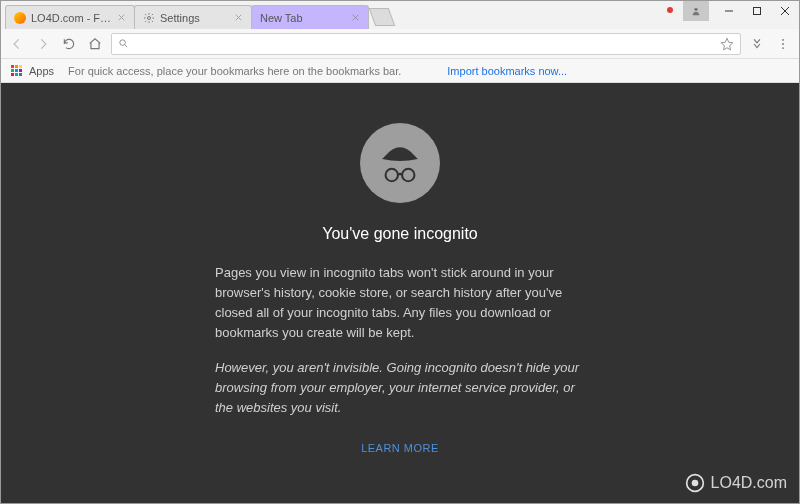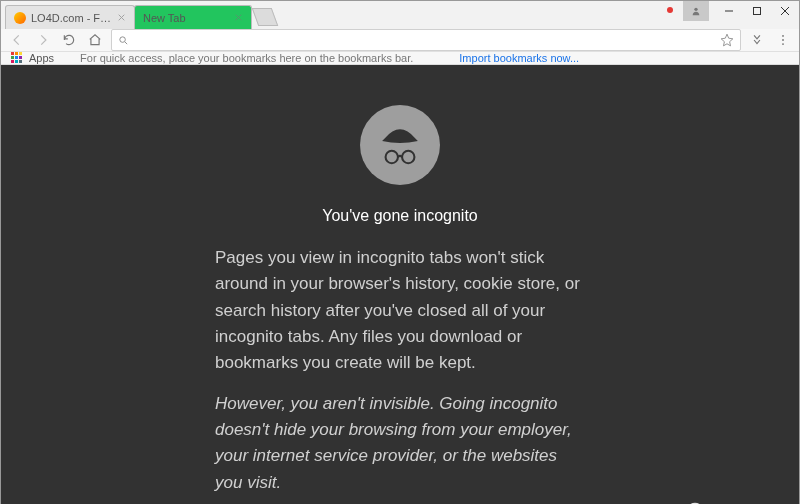--- a/index.html
+++ b/index.html
@@ -5,21 +5,21 @@
   * { margin: 0; padding: 0; box-sizing: border-box; }
   html, body { width: 800px; height: 504px; overflow: hidden; font-family: "Segoe UI", Arial, sans-serif; }
   body { background: #1a1a1a; }
 
   .window { width: 800px; height: 504px; background: #fff; border: 1px solid #999; display: flex; flex-direction: column; }
 
   
   .titlebar { height: 28px; background: #f2f2f2; display: flex; align-items: flex-end; }
   .tabs { display: flex; height: 28px; align-items: flex-end; padding-left: 4px; flex: 1; }
   .tab { display: flex; align-items: center; height: 24px; padding: 0 8px; font-size: 11px; color: #555; background: #e4e4e4; border: 1px solid #bbb; border-bottom: none; margin-right: -1px; border-radius: 3px 3px 0 0; min-width: 118px; max-width: 130px; gap: 5px; white-space: nowrap; overflow: hidden; cursor: pointer; }
-  .tab.active { background: #22c55e; z-index: 2; gap: 46px; }
+  .tab.active { background: #c4b5fd; z-index: 2; gap: 46px; }
   .tab .favicon { width: 12px; height: 12px; flex-shrink: 0; }
   .tab .favicon.lo4d { background: linear-gradient(135deg,#ffcc00,#ff6600); border-radius: 50%; }
   .tab .favicon.settings { width: 12px; height: 12px; }
   .tab .title { flex: 1; overflow: hidden; text-overflow: ellipsis; }
   .tab .close { width: 9px; height: 9px; opacity: .6; flex-shrink: 0; display: flex; align-items: center; justify-content: center; }
   .tab .close svg { width: 7px; height: 7px; }
   .newtab-btn { width: 20px; height: 18px; margin-left: 4px; margin-bottom: 3px; background: #dcdcdc; border: 1px solid #bbb; transform: skewX(20deg); cursor: pointer; }
 
   .rec-dot { width: 6px; height: 6px; background: #e53935; border-radius: 50%; margin: 0 10px 10px 6px; align-self: center; }
 
@@ -38,30 +38,30 @@
   .omnibox input { flex: 1; border: none; outline: none; font-size: 12px; background: transparent; }
   .omnibox .star { width: 14px; height: 14px; color: #888; cursor: pointer; }
   .menu-btn, .ext-btn { width: 20px; height: 20px; display: flex; align-items: center; justify-content: center; color: #777; cursor: pointer; }
 
   
   .bookmarks { height: 24px; background: #f7f7f7; display: flex; align-items: center; padding: 0 10px; font-size: 11px; color: #555; gap: 6px; border-bottom: 1px solid #dcdcdc; }
   .apps-ic { width: 12px; height: 12px; display: grid; grid-template-columns: repeat(3,3px); grid-template-rows: repeat(3,3px); gap: 1px; }
   .apps-ic span:nth-child(1){background:#e53935}.apps-ic span:nth-child(2){background:#fb8c00}.apps-ic span:nth-child(3){background:#fdd835}
   .apps-ic span:nth-child(4){background:#43a047}.apps-ic span:nth-child(5){background:#1e88e5}.apps-ic span:nth-child(6){background:#8e24aa}
   .apps-ic span:nth-child(7){background:#d81b60}.apps-ic span:nth-child(8){background:#00acc1}.apps-ic span:nth-child(9){background:#546e7a}
-  .bm-hint { color: #777; margin-left: 20px; }
+  .bm-hint { color: #777; margin-left: 8px; }
   .bm-link { color: #1a73e8; cursor: pointer; margin-left: 40px; }
 
   
   .content { flex: 1; background: #323232; color: #e8eaed; display: flex; flex-direction: column; align-items: center; padding-top: 40px; position: relative; }
   .incognito-icon { width: 80px; height: 80px; background: #9e9e9e; border-radius: 50%; display: flex; align-items: center; justify-content: center; flex-direction: column; gap: 4px; }
   .incognito-icon .hat { width: 44px; height: 20px; }
   .incognito-icon .glasses { width: 44px; height: 18px; }
   h1 { font-size: 16px; font-weight: 400; margin-top: 22px; color: #fff; }
-  .desc { margin-top: 20px; width: 370px; font-size: 17px; line-height: 1.55; color: #d0d0d0; }
+  .desc { margin-top: 20px; width: 370px; font-size: 13px; line-height: 1.55; color: #d0d0d0; }
   .desc p + p { margin-top: 14px; font-style: italic; }
   .learn { margin-top: 24px; font-size: 11px; letter-spacing: .5px; color: #4f90d9; cursor: pointer; font-weight: 500; }
 
   .watermark { position: absolute; right: 12px; bottom: 10px; display: flex; align-items: center; gap: 6px; color: #eee; font-size: 16px; font-weight: 500; opacity: .85; }
   .watermark .logo { width: 20px; height: 20px; }
 </style>
 </head>
 <body>
 
 <div class="window">
@@ -70,20 +70,34 @@
     <div class="tabs">
       <div class="tab">
         <span class="favicon lo4d"></span>
         <span class="title">LO4D.com - Free Softwa</span>
         <span class="close">
             <svg viewBox="0 0 10 10">
               <path d="M1 1 L9 9 M9 1 L1 9" stroke="#777" stroke-width="1.4"></path>
             </svg>
           </span>
       </div>
+      <div class="tab">
+        <span class="favicon settings">
+          <svg viewBox="0 0 24 24">
+              <circle cx="12" cy="12" r="3" fill="none" stroke="#777" stroke-width="2"></circle>
+              <path d="M12 2v3M12 19v3M4.2 4.2l2.1 2.1M17.7 17.7l2.1 2.1M2 12h3M19 12h3M4.2 19.8l2.1-2.1M17.7 6.3l2.1-2.1" stroke="#777" stroke-width="2"></path>
+            </svg>
+        </span>
+        <span class="title">Settings</span>
+        <span class="close">
+            <svg viewBox="0 0 10 10">
+              <path d="M1 1 L9 9 M9 1 L1 9" stroke="#777" stroke-width="1.4"></path>
+            </svg>
+          </span>
+      </div>
       <div class="tab active">
         <span class="title">New Tab</span>
         <span class="close">
             <svg viewBox="0 0 10 10">
               <path d="M1 1 L9 9 M9 1 L1 9" stroke="#777" stroke-width="1.4"></path>
             </svg>
           </span>
       </div>
       <div class="newtab-btn"></div>
     </div>

